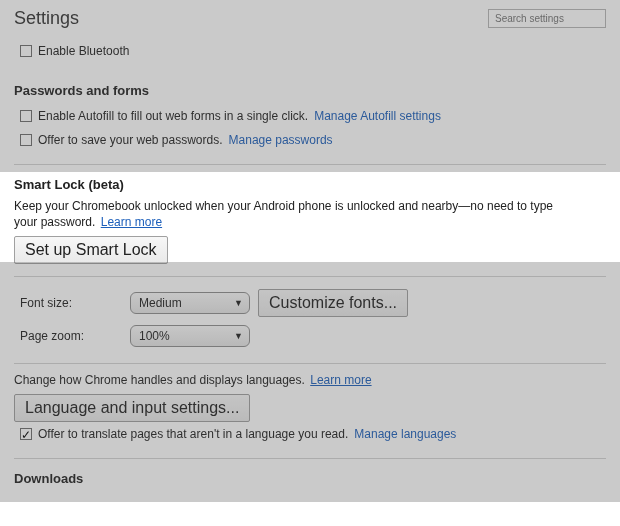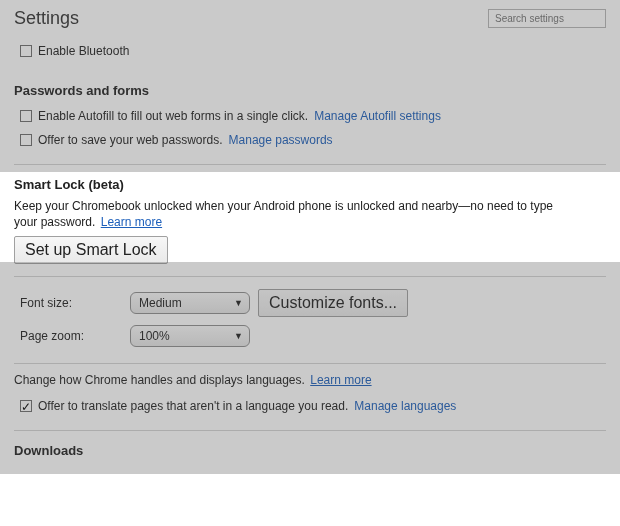--- a/index.html
+++ b/index.html
@@ -178,20 +178,21 @@
   </div>
 </div>
 
 <div class="hr"></div>
 
 <div class="section">
   <div class="desc">
     <span>Change how Chrome handles and displays languages.</span>
     <span class="link u" style="margin-left:2px">Learn more</span>
   </div>
+  <span class="btn">Language and input settings...</span>
   <div class="row" style="margin-top:0">
     <span class="chk checked"></span>
     <span class="lbl">Offer to translate pages that aren't in a language you read.</span>
     <span class="link">Manage languages</span>
   </div>
 </div>
 
 <div class="hr"></div>
 
 <div class="section">

